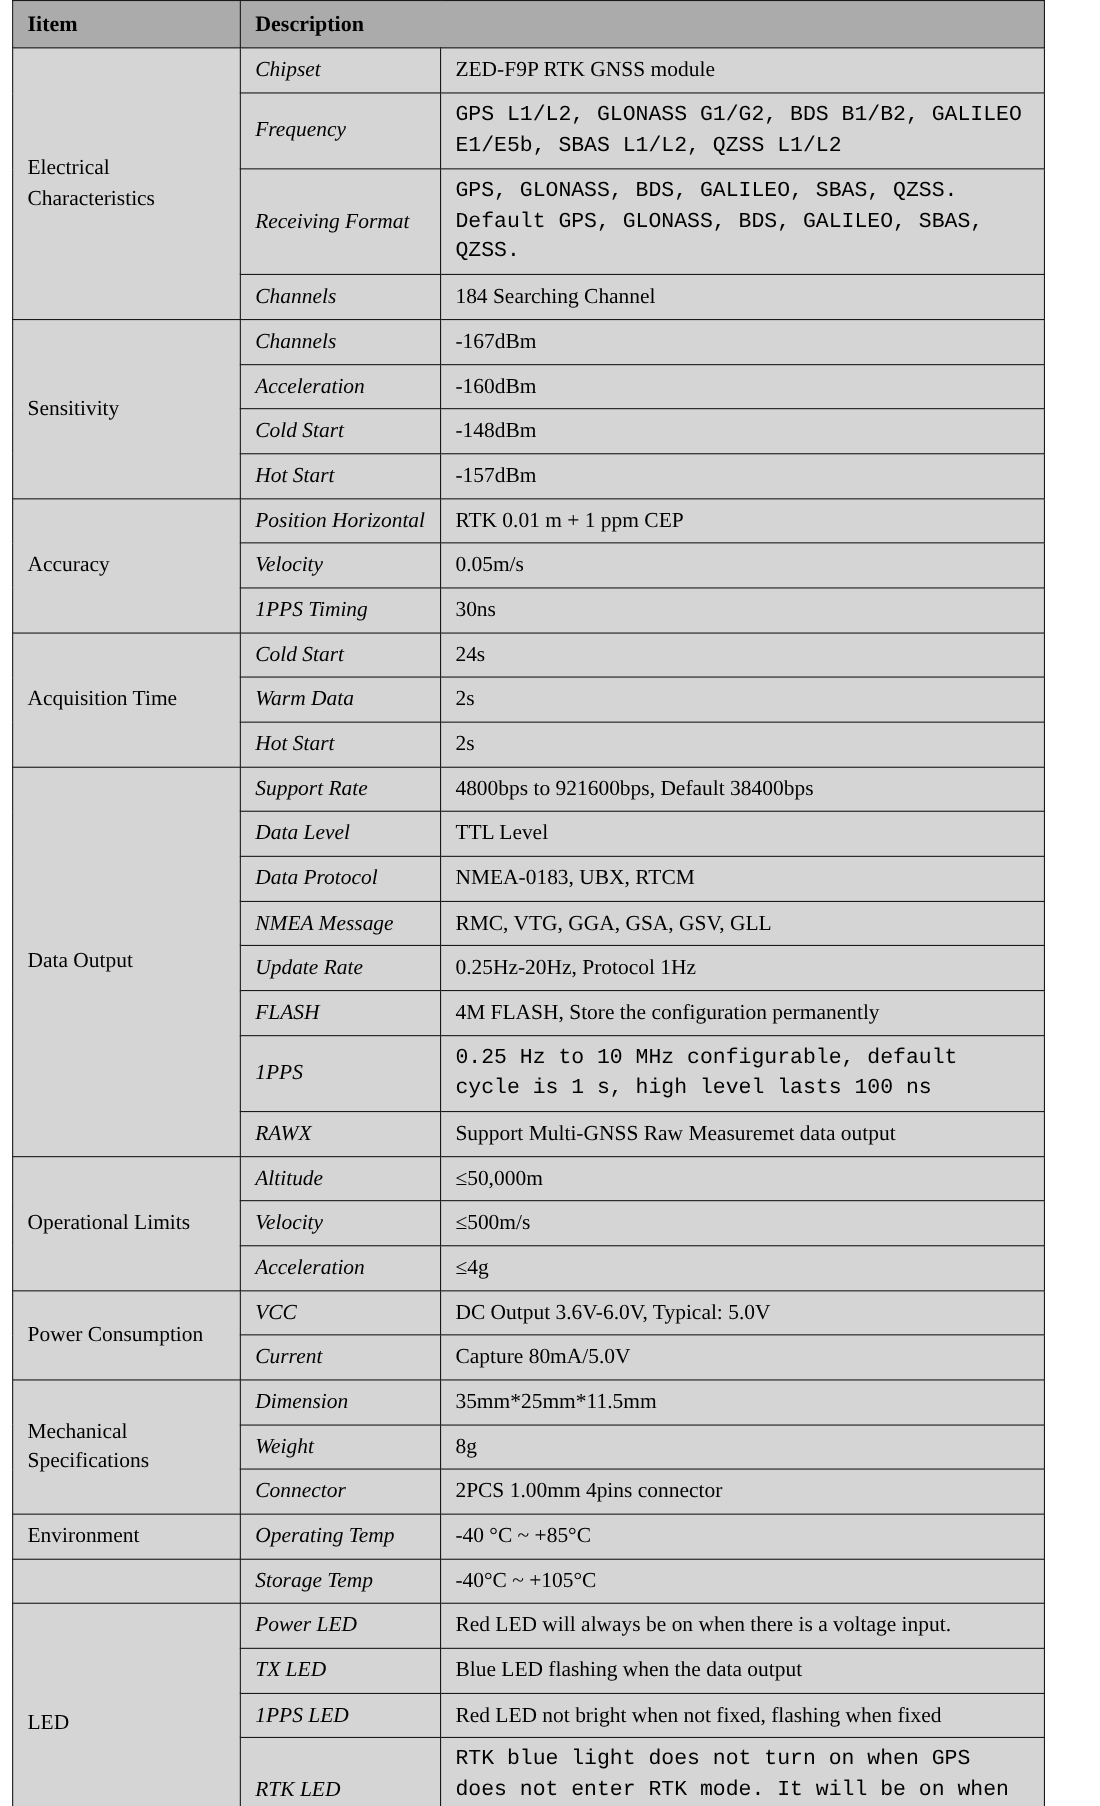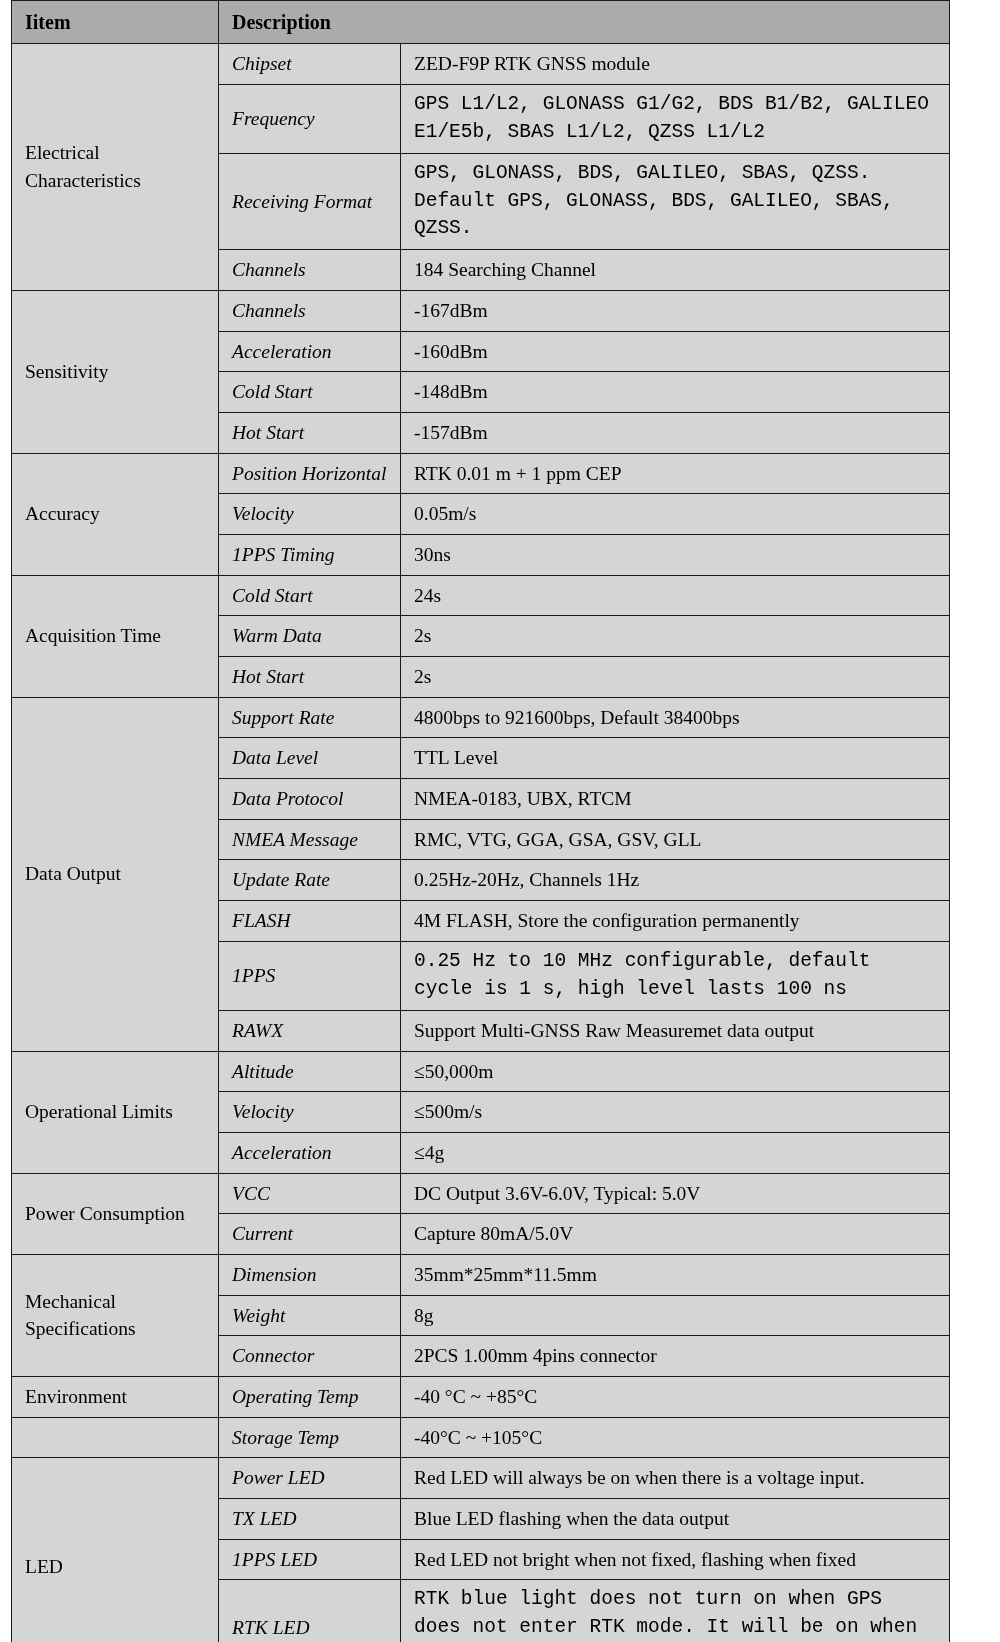--- a/index.html
+++ b/index.html
@@ -180,21 +180,21 @@
         <tr>
           <td class="key-cell">Data Protocol</td>
           <td class="val-cell">NMEA-0183, UBX, RTCM</td>
         </tr>
         <tr>
           <td class="key-cell">NMEA Message</td>
           <td class="val-cell">RMC, VTG, GGA, GSA, GSV, GLL</td>
         </tr>
         <tr>
           <td class="key-cell">Update Rate</td>
-          <td class="val-cell">0.25Hz-20Hz, Channels 1Hz</td>
+          <td class="val-cell">0.25Hz-20Hz, Protocol 1Hz</td>
         </tr>
         <tr>
           <td class="key-cell">FLASH</td>
           <td class="val-cell">4M FLASH, Store the configuration permanently</td>
         </tr>
         <tr>
           <td class="key-cell">1PPS</td>
           <td class="val-cell val-justify tall">0.25 Hz to 10 MHz configurable, default cycle is 1 s, high level lasts 100 ns</td>
         </tr>
         <tr>

